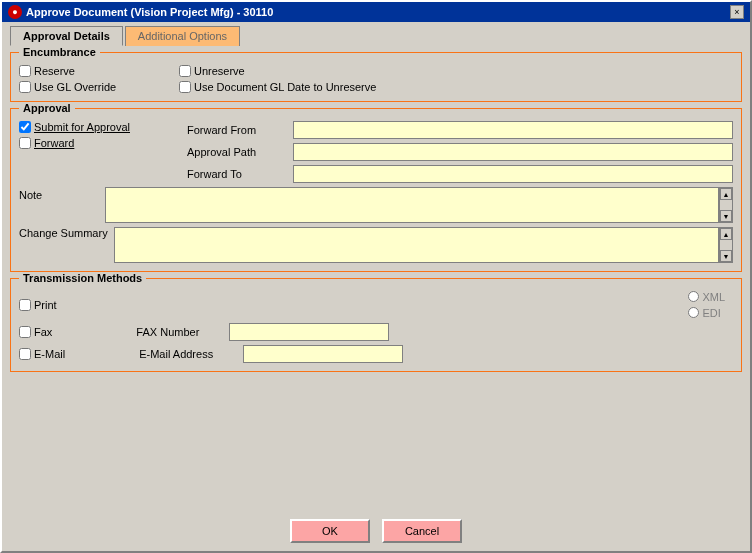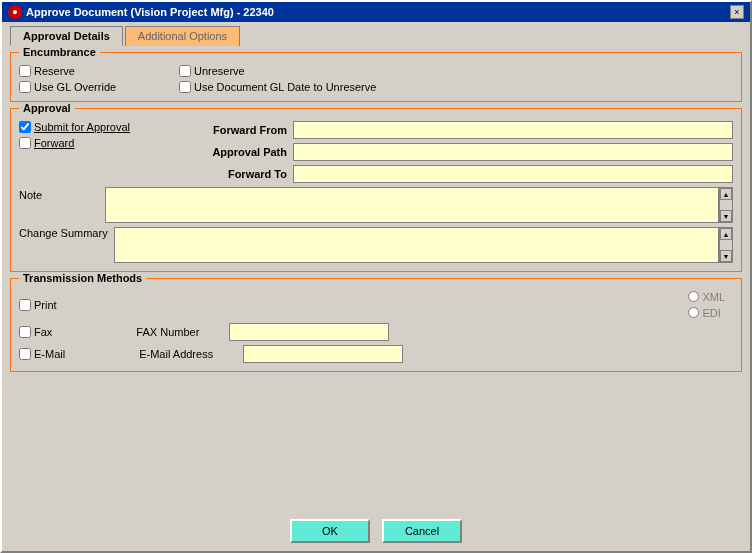--- a/index.html
+++ b/index.html
@@ -183,23 +183,21 @@
       flex-direction: column;
       gap: 4px;
     }
     .approval-field-row {
       display: flex;
       align-items: center;
       gap: 6px;
     }
     .approval-label {
       font-size: 11px;
-      text-align: right;
       min-width: 100px;
-      font-weight: bold;
     }
     .approval-input {
       flex: 1;
       height: 18px;
       background: #ffffcc;
       border: 1px solid #808080;
       font-size: 11px;
       padding: 1px 2px;
     }
     .note-section {
@@ -286,21 +284,21 @@
       display: flex;
       justify-content: center;
       align-items: center;
       gap: 12px;
       padding: 8px;
       flex-shrink: 0;
     }
     .btn {
       width: 80px;
       height: 24px;
-      background: #5eead4;
+      background: #fca5a5;
       border: 2px solid;
       border-color: #ffffff #808080 #808080 #ffffff;
       cursor: pointer;
       font-size: 11px;
       text-align: center;
       display: flex;
       align-items: center;
       justify-content: center;
     }
     .note-with-scroll {
@@ -309,21 +307,21 @@
     }
   </style>
 </head>
 <body>
 
 <div class="window">
 
   <div class="title-bar">
     <div class="title-bar-left">
       <div class="title-icon">●</div>
-      <span class="title-text">Approve Document (Vision Project Mfg) - 22340</span>
+      <span class="title-text">Approve Document (Vision Project Mfg) - 30110</span>
     </div>
     <div class="close-btn">×</div>
   </div>
 
   <div class="tab-bar">
     <div class="tab active">
       <span>Approval Details</span>
     </div>
     <div class="tab inactive">
       <span>Additional Options</span>

